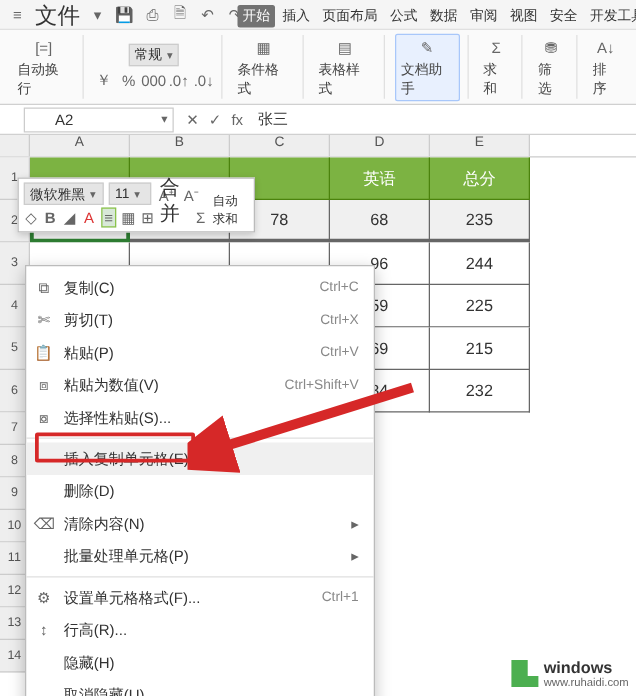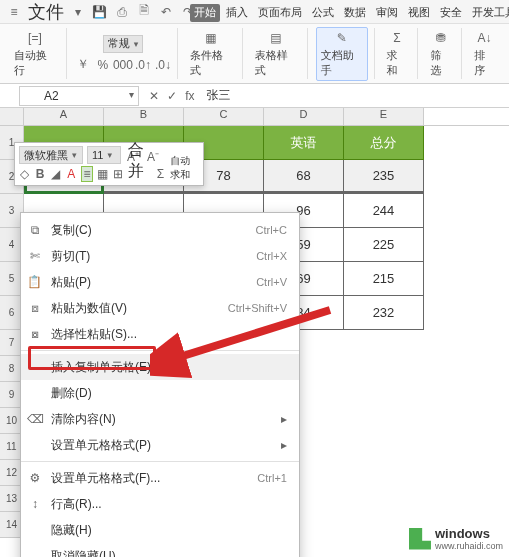--- a/index.html
+++ b/index.html
@@ -273,21 +273,21 @@
   </div>
   <div class="ctx-item">
     <span>删除(D)</span>
   </div>
   <div class="ctx-item">
     <span class="ic">⌫</span>
     <span>清除内容(N)</span>
     <span class="chev">▸</span>
   </div>
   <div class="ctx-item">
-    <span>设置单元格格式(P)</span>
+    <span>批量处理单元格(P)</span>
     <span class="chev">▸</span>
   </div>
   <div class="ctx-sep"></div>
   <div class="ctx-item">
     <span class="ic">⚙</span>
     <span>设置单元格格式(F)...</span>
     <span class="sc">Ctrl+1</span>
   </div>
   <div class="ctx-item">
     <span class="ic">↕</span>

